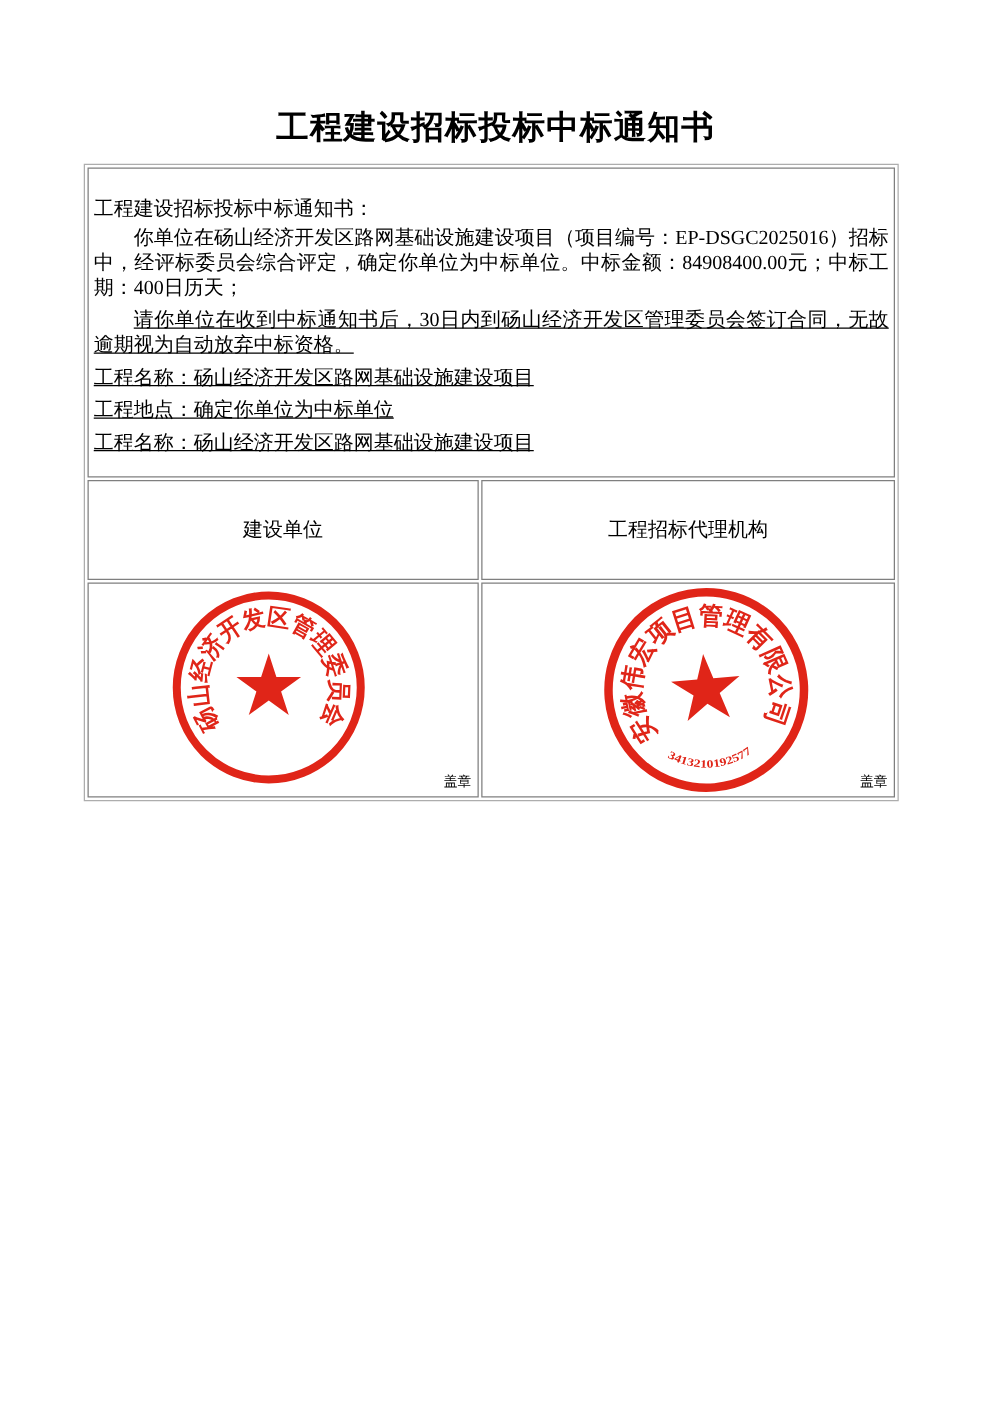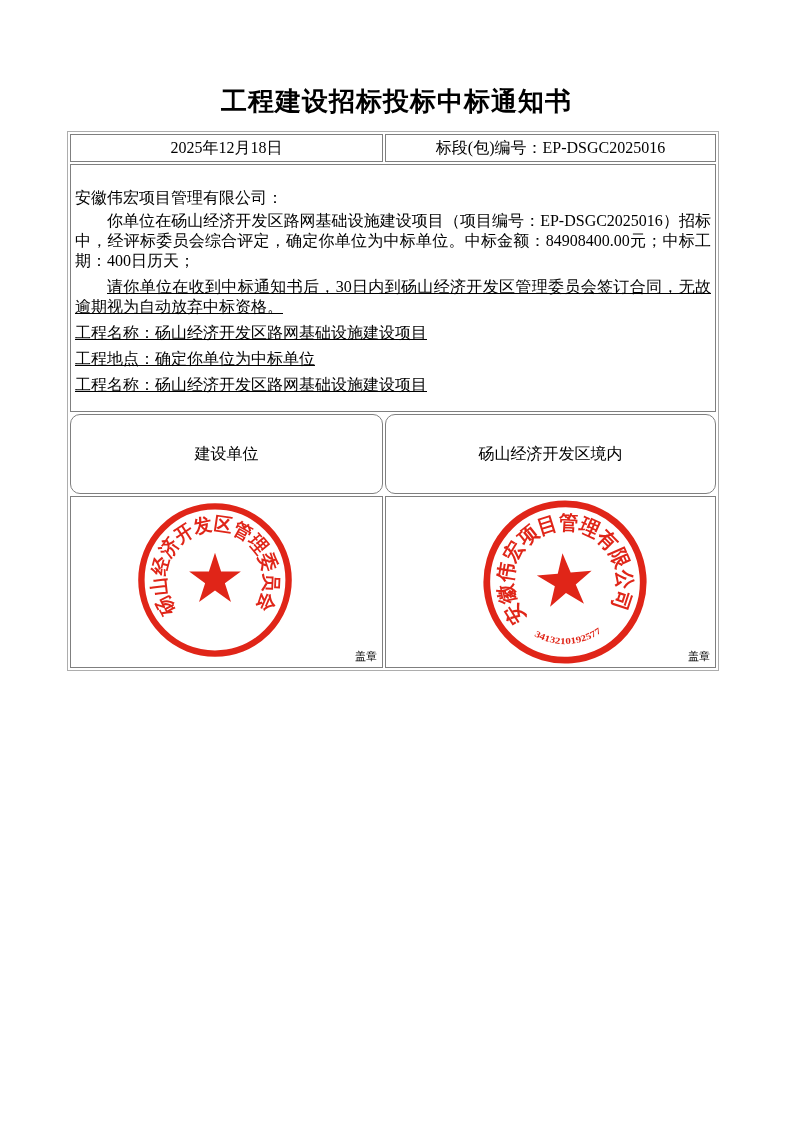--- a/index.html
+++ b/index.html
@@ -41,21 +41,21 @@
   .salutation { margin: 12px 0 2px 0; line-height: 20px; }
   .para {
     margin: 3px 0;
     line-height: 20px;
     text-indent: 2em;
     text-align: justify;
     line-break: anywhere;
   }
   .para + .para { margin-top: 6px; text-decoration: underline; }
   .info-line { margin: 6px 0; line-height: 20px; text-decoration: underline; }
-  td.sig-header { height: 74px; text-align: center; border-radius: 10px; }
+  td.sig-header { height: 74px; text-align: center; }
   td.stamp-cell { height: 166px; position: relative; padding: 0; overflow: visible; }
   .seal { position: absolute; }
   .seal-left { left: 64px; top: 3px; width: 160px; height: 160px; }
   .seal-right { left: 94px; top: 0px; width: 170px; height: 170px; }
   .stamp-label {
     position: absolute;
     right: 5px;
     bottom: 1px;
     font-size: 11px;
     line-height: 20px;
@@ -68,37 +68,33 @@
 <div class="page">
 
   <h1 class="doc-title">工程建设招标投标中标通知书</h1>
 
   <table class="notice">
     <colgroup>
       <col style="width:48.6%">
       <col>
     </colgroup>
     <tbody>
-        <tr>
-      <td class="head-cell">2025年12月18日</td>
-      <td class="head-cell">标段(包)编号：EP-DSGC2025016</td>
-    </tr>
     <tr>
       <td class="body-cell" colspan="2">
-        <p class="salutation">安徽伟宏项目管理有限公司：</p>
+        <p class="salutation">工程建设招标投标中标通知书：</p>
         <p class="para">你单位在砀山经济开发区路网基础设施建设项目（项目编号：EP-DSGC2025016）招标中，经评标委员会综合评定，确定你单位为中标单位。中标金额：84908400.00元；中标工期：400日历天；</p>
         <p class="para">请你单位在收到中标通知书后，30日内到砀山经济开发区管理委员会签订合同，无故逾期视为自动放弃中标资格。</p>
         <p class="info-line">工程名称：砀山经济开发区路网基础设施建设项目</p>
         <p class="info-line">工程地点：确定你单位为中标单位</p>
         <p class="info-line">工程名称：砀山经济开发区路网基础设施建设项目</p>
       </td>
     </tr>
     <tr>
       <td class="sig-header">建设单位</td>
-      <td class="sig-header">砀山经济开发区境内</td>
+      <td class="sig-header">工程招标代理机构</td>
     </tr>
     <tr>
       <td class="stamp-cell">
         <svg class="seal seal-left" viewBox="-100 -100 200 200" aria-hidden="true">
           <defs>
             <path id="arc-left" d="M -48.9 38.2 A 62 62 0 1 1 48.9 38.2" fill="none"></path>
           </defs>
           <circle r="92" fill="none" stroke-width="8" stroke="#e02518"></circle>
           <polygon points="0,-34 7.63,-10.51 32.33,-10.51 12.35,4.01 19.99,27.51 0,12.99 -19.99,27.51 -12.35,4.01 -32.33,-10.51 -7.63,-10.51" fill="#e02518"></polygon>
           <text font-size="24" textLength="272" lengthAdjust="spacingAndGlyphs" fill="#e02518">

